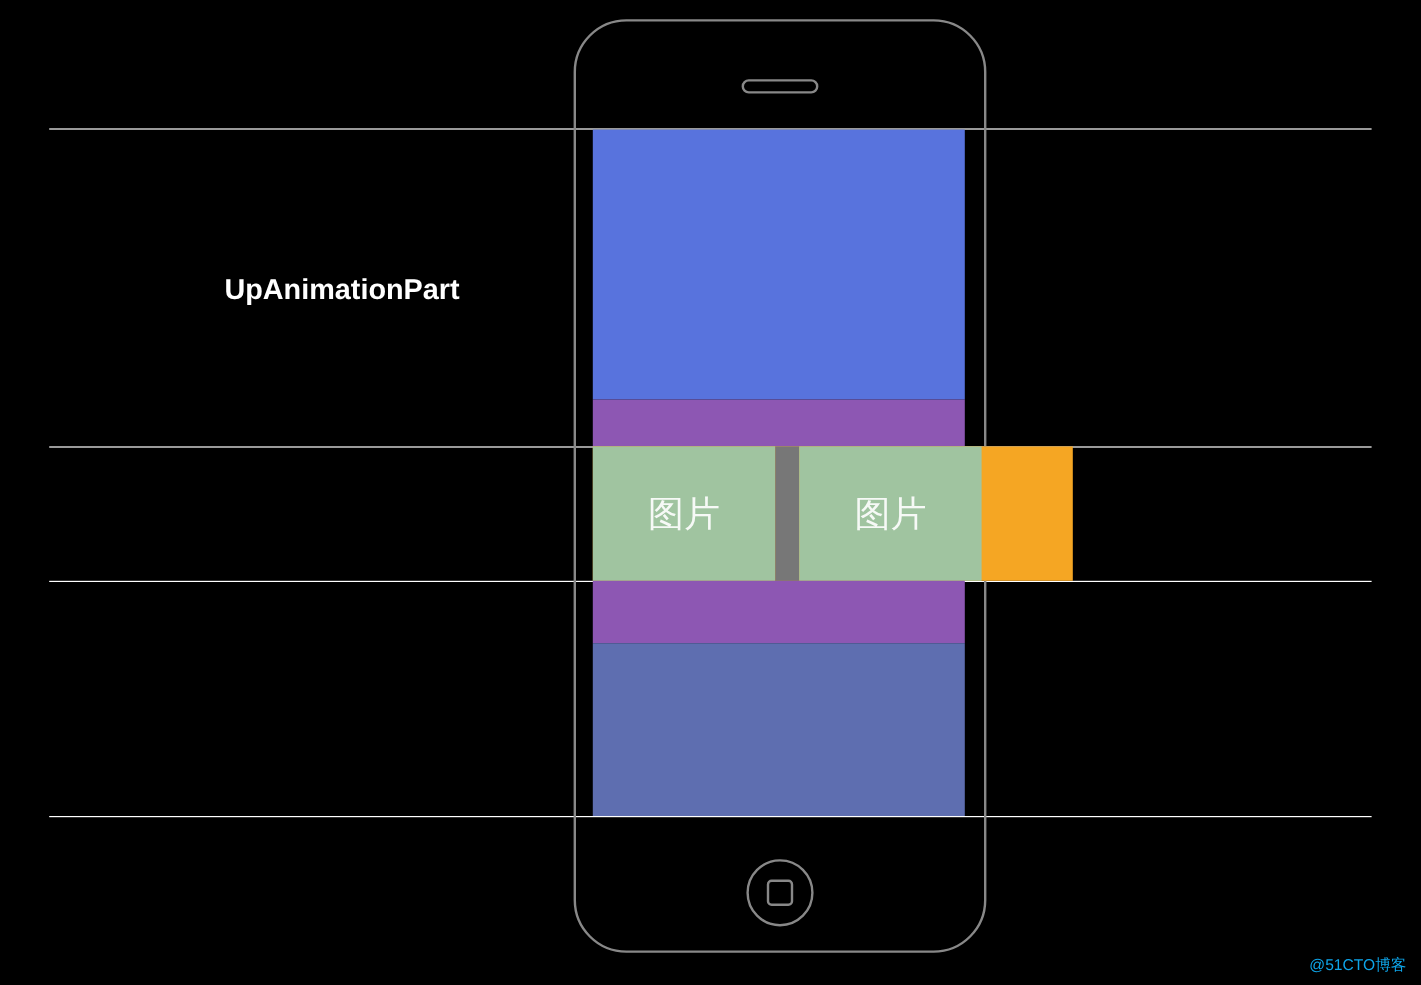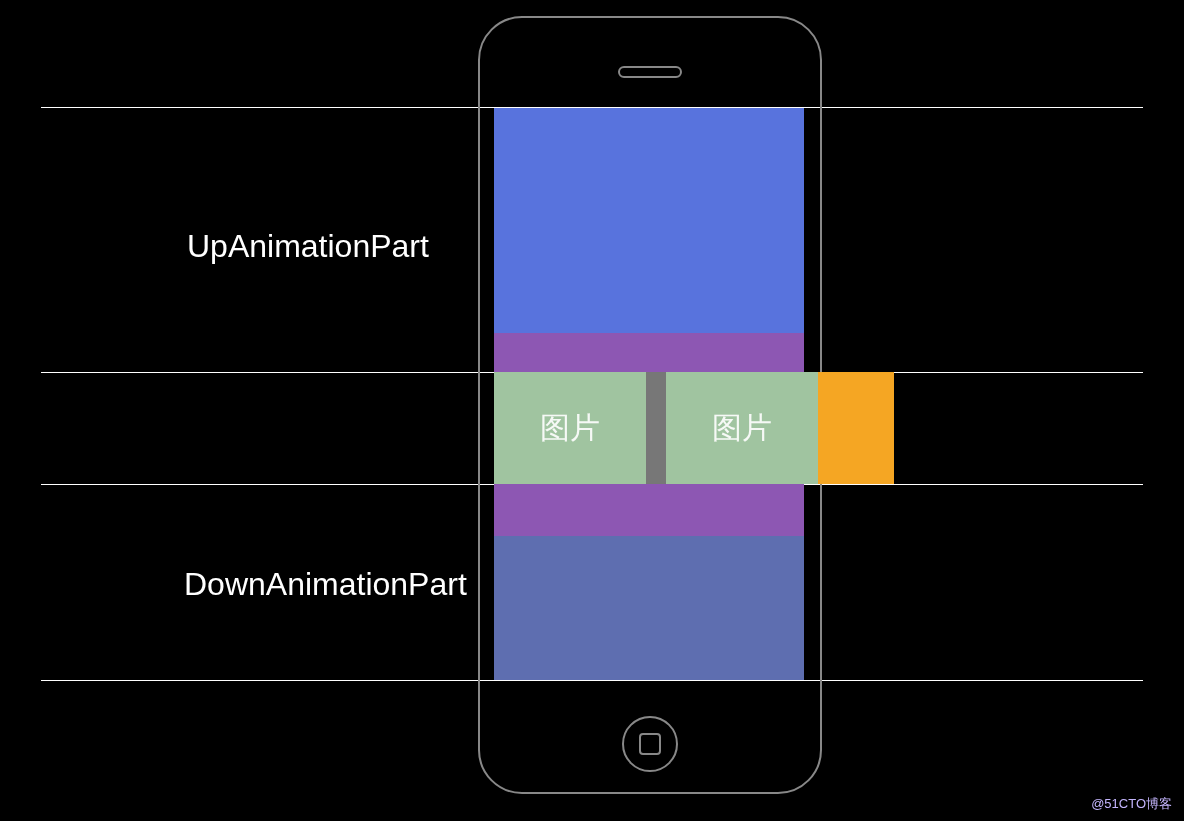--- a/index.html
+++ b/index.html
@@ -9,49 +9,48 @@
   .speaker{position:absolute;left:50%;top:48px;transform:translateX(-50%);width:64px;height:12px;border:2px solid #888;border-radius:8px;box-sizing:border-box;}
   .homebtn{position:absolute;left:50%;bottom:20px;transform:translateX(-50%);width:56px;height:56px;border:2px solid #888;border-radius:50%;box-sizing:border-box;}
   .homebtn::after{content:"";position:absolute;left:50%;top:50%;transform:translate(-50%,-50%);width:18px;height:18px;border:2px solid #888;border-radius:4px;}
   
   .gl{position:absolute;left:41px;right:41px;height:0;border-top:1px solid #fff;}
   .g1{top:107px;}
   .g2{top:372px;}
   .g3{top:484px;}
   .g4{top:680px;}
   
-  .lbl{position:absolute;color:#fff;font-size:32px;font-weight:400;white-space:nowrap;}
+  .lbl{position:absolute;color:#fff;font-size:24px;font-weight:700;white-space:nowrap;}
   .l-up{left:187px;top:228px;}
   .l-ct{left:184px;top:415px;}
   .l-dn{left:184px;top:566px;}
   
   .block{position:absolute;}
   .top-blue{left:494px;top:108px;width:310px;height:225px;background:#5873dd;}
   .up-purple{left:494px;top:333px;width:310px;height:39px;background:#8d57b3;}
   .centre-strip{left:494px;top:372px;width:400px;height:112px;background:#f5a623;}
   .img1{position:absolute;left:494px;top:372px;width:152px;height:112px;background:#a0c4a0;display:flex;align-items:center;justify-content:center;color:rgba(255,255,255,.9);font-size:30px;font-weight:300;}
   .gap{position:absolute;left:646px;top:372px;width:20px;height:112px;background:#777;}
   .img2{position:absolute;left:666px;top:372px;width:152px;height:112px;background:#a0c4a0;display:flex;align-items:center;justify-content:center;color:rgba(255,255,255,.9);font-size:30px;font-weight:300;}
   .down-purple{left:494px;top:484px;width:310px;height:52px;background:#8d57b3;}
   .bottom-blue{left:494px;top:536px;width:310px;height:144px;background:#5e6eb0;}
   
-  .wm{position:absolute;right:12px;bottom:8px;color:#c4b5fd;font-size:13px;}
+  .wm{position:absolute;right:12px;bottom:8px;color:#0ea5e9;font-size:13px;}
 </style>
 </head>
 <body>
 
 <div class="stage">
 
   <div class="gl g1"></div>
   <div class="gl g2"></div>
   <div class="gl g3"></div>
   <div class="gl g4"></div>
 
   <div class="lbl l-up">UpAnimationPart</div>
-  <div class="lbl l-dn">DownAnimationPart</div>
 
   <div class="phone">
     <div class="speaker"></div>
     <div class="homebtn"></div>
   </div>
 
   <div class="block top-blue"></div>
   <div class="block up-purple"></div>
 
   <div class="block centre-strip"></div>

